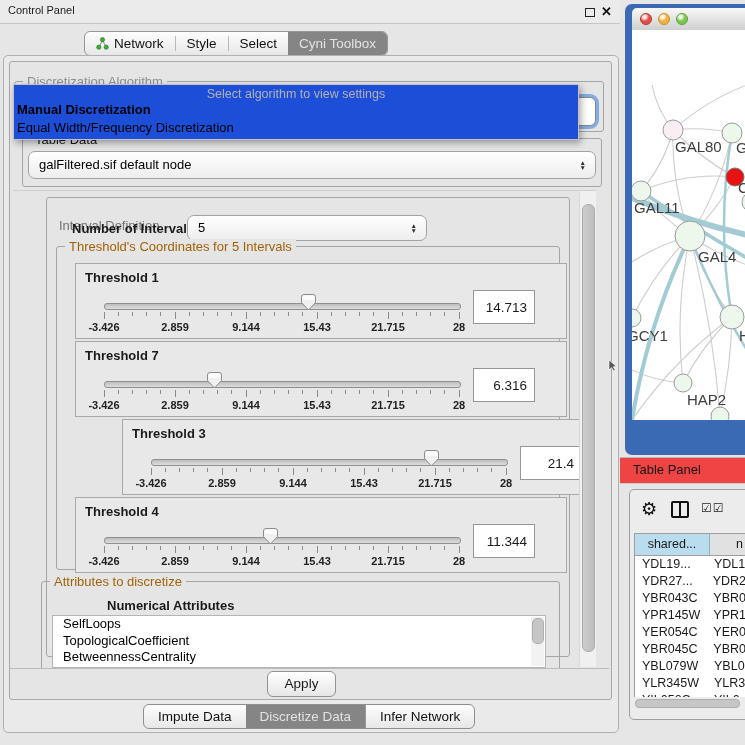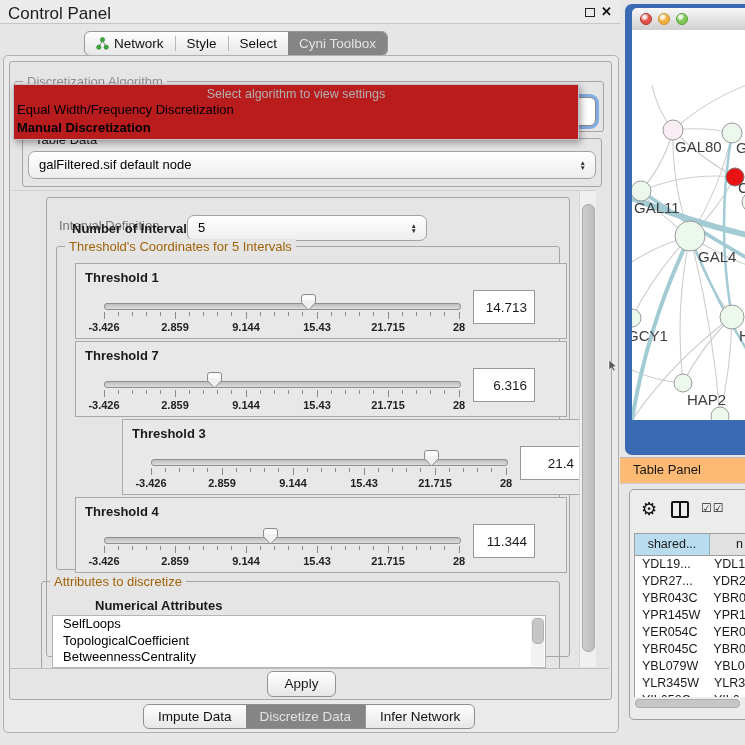--- a/index.html
+++ b/index.html
@@ -2,21 +2,21 @@
 <html><head>
 <meta charset="utf-8">
 <style>
   html,body{margin:0;padding:0;}
   body{width:745px;height:745px;background:#e0e0e0;font-family:"Liberation Sans",sans-serif;color:#1a1a1a;overflow:hidden;}
   #app{position:relative;width:745px;height:745px;background:#e6e6e6;font-size:13px;}
   .abs{position:absolute;}
 
   
   #titlebar{left:0;top:0;width:620px;height:23px;background:#ebebeb;border-bottom:1px solid #c6c6c6;}
-  #title-text{left:8px;top:4px;font-size:17px;color:#1c1c1c;}
+  #title-text{left:8px;top:4px;font-size:11px;color:#1c1c1c;}
   #float-ico{left:585px;top:8px;width:8px;height:7px;border:1.5px solid #222;}
   #close-ico{left:601px;top:4px;font-size:13px;font-weight:bold;color:#111;}
 
   
   #top-tabs{left:84px;top:31px;height:23px;display:inline-flex;align-items:stretch;border:1px solid #979797;border-radius:6px;overflow:hidden;background:linear-gradient(#fefefe,#e7e7e7);}
   .seg{display:flex;align-items:center;padding:0 11px;font-size:13.5px;color:#111;white-space:nowrap;}
   .seg .net-ico{margin-right:5px;}
   .seg-sep{width:1px;background:#b9b9b9;margin:4px 0;}
   .seg.sel{background:#858585;color:#e2e2e2;}
 
@@ -28,21 +28,21 @@
   .legend{position:absolute;top:-8px;left:8px;background:#e5e5e5;padding:0 4px;font-size:13px;white-space:nowrap;}
   .legend.gray{color:#8e8e8e;}
   .legend.green{color:#737373;margin-top:28px;}
   .legend.blue{color:#a16207;}
 
   
   #algo-group{left:14px;top:81px;width:588px;height:49px;}
   #algo-combo{left:20px;top:97px;width:574px;height:27px;background:#fff;border:1px solid #8a8a8a;border-radius:6px;box-shadow:0 0 0 3px #84ace0;}
 
   
-  #popup{left:13px;top:84px;width:564px;height:54px;background:#b91c1c;border:1px solid #c2c2c2;box-shadow:2px 3px 7px rgba(0,0,0,.35);z-index:60;}
+  #popup{left:13px;top:84px;width:564px;height:54px;background:#1d4ed8;border:1px solid #c2c2c2;box-shadow:2px 3px 7px rgba(0,0,0,.35);z-index:60;}
   #popup-placeholder{width:100%;text-align:center;font-size:12.5px;color:#b2b2b2;padding-top:2px;}
   .popup-opt{font-size:13px;color:#000;padding:1px 3px;line-height:16px;}
   .popup-opt.sel{font-weight:bold;}
 
   
   #tabledata-group{left:22px;top:138px;width:578px;height:47px;}
   #tabledata-legend{top:-7px;color:#1a1a1a;}
   .combo{background:linear-gradient(#ffffff,#ededed);border:1px solid #a2a2a2;border-radius:7px;}
   .combo .combo-text{position:absolute;left:10px;top:0;line-height:25px;font-size:13px;color:#000;}
   .spin{position:absolute;right:9px;top:50%;transform:translateY(-50%);font-size:6.5px;line-height:5px;color:#333;text-align:center;}
@@ -82,21 +82,21 @@
   #bottom-tabs{left:143px;top:704px;height:23px;display:inline-flex;border:1px solid #8f8f8f;border-radius:6px;overflow:hidden;background:linear-gradient(#fdfdfd,#e7e7e7);}
   #bottom-tabs .seg{padding:0 14px;}
 
   
   #net-frame{left:625px;top:4px;width:120px;height:451px;background:#3b6ab4;border-radius:7px 0 0 7px;}
   #net-titlebar{left:632px;top:8px;width:113px;height:22px;background:linear-gradient(#f8f8f8,#cfcfcf);border-bottom:1px solid #9a9a9a;border-radius:5px 0 0 0;}
   .light{position:absolute;top:5px;width:12px;height:12px;border-radius:50%;}
   #net-canvas{left:632px;top:30px;width:113px;height:390px;background:#fff;overflow:hidden;}
 
   
-  #tp-bar{left:620px;top:457px;width:125px;height:25px;background:#fdba74;border-top:1px solid #b8b8b8;border-bottom:1px solid #cccccc;}
+  #tp-bar{left:620px;top:457px;width:125px;height:25px;background:#ef4444;border-top:1px solid #b8b8b8;border-bottom:1px solid #cccccc;}
   #tp-title{left:13px;top:4px;font-size:13px;color:#161616;}
   #tp-window{left:629px;top:489px;width:116px;height:229px;background:#ececec;border:1px solid #9f9f9f;border-radius:5px 0 0 5px;overflow:hidden;}
   #tp-gear{position:absolute;left:11px;top:8px;font-size:18px;color:#111;}
   #tp-split{position:absolute;left:41px;top:11px;width:14px;height:13px;border:2px solid #111;border-radius:2px;}
   #tp-split:before{content:"";position:absolute;left:5.5px;top:0;width:2px;height:13px;background:#111;}
   #tp-checks{position:absolute;left:71px;top:11px;font-size:12px;color:#222;letter-spacing:1px;}
   #tp-header{position:absolute;left:4px;top:43px;width:112px;height:23px;border:1px solid #9e9e9e;border-right:none;box-sizing:border-box;display:flex;}
   .tp-col1{width:74px;background:#b9ddef;border-right:1px solid #8fb0c0;text-align:center;font-size:12.5px;line-height:21px;}
   .tp-col2{flex:1;background:#e1e1e1;font-size:12.5px;line-height:21px;padding-left:26px;}
   #tp-body{position:absolute;left:4px;top:66px;width:112px;height:141px;background:#fff;border-left:1px solid #9e9e9e;box-sizing:border-box;overflow:hidden;}
@@ -146,22 +146,22 @@
   <div class="abs" id="outer-panel"></div>
   <div class="abs" id="inner-panel"></div>
 
   <div class="abs fieldset" id="algo-group">
     <span class="legend gray">Discretization Algorithm</span>
   </div>
   <div class="abs" id="algo-combo"></div>
 
   <div class="abs" id="popup">
     <div id="popup-placeholder">Select algorithm to view settings</div>
+    <div class="popup-opt sel">Manual Discretization</div>
     <div class="popup-opt">Equal Width/Frequency Discretization</div>
-    <div class="popup-opt sel">Manual Discretization</div>
   </div>
 
   <div class="abs fieldset" id="tabledata-group">
     <span class="legend" id="tabledata-legend">Table Data</span>
   </div>
   <div class="abs combo" id="tabledata-combo">
     <span class="combo-text">galFiltered.sif default node</span>
     <span class="spin">▲<br>▼</span>
   </div>
 
@@ -360,21 +360,21 @@
             <span class="tick-label" style="left: 284px;">21.715</span>
             <span class="tick-label" style="left: 355px;">28</span>
           </div>
           <div class="th-value">11.344</div>
         </div>
       </div>
 
     <div class="abs fieldset" id="attr-group" style="left:28px;top:390px;width:517px;height:104px;">
       <span class="legend blue">Attributes to discretize</span>
     </div>
-    <div class="abs" id="attr-list-label" style="left:38px;top:407px;padding-left:44px;">Numerical Attributes</div>
+    <div class="abs" id="attr-list-label" style="left:50px;top:407px;padding-left:44px;">Numerical Attributes</div>
     <div class="abs" id="attr-list" style="left:39px;top:424px;">
       <div class="attr-item">SelfLoops</div>
       <div class="attr-item">TopologicalCoefficient</div>
       <div class="attr-item">BetweennessCentrality</div>
       <div id="attr-scroll">
           <div id="attr-scroll-thumb"></div>
         </div>
     </div>
   </div>
 

